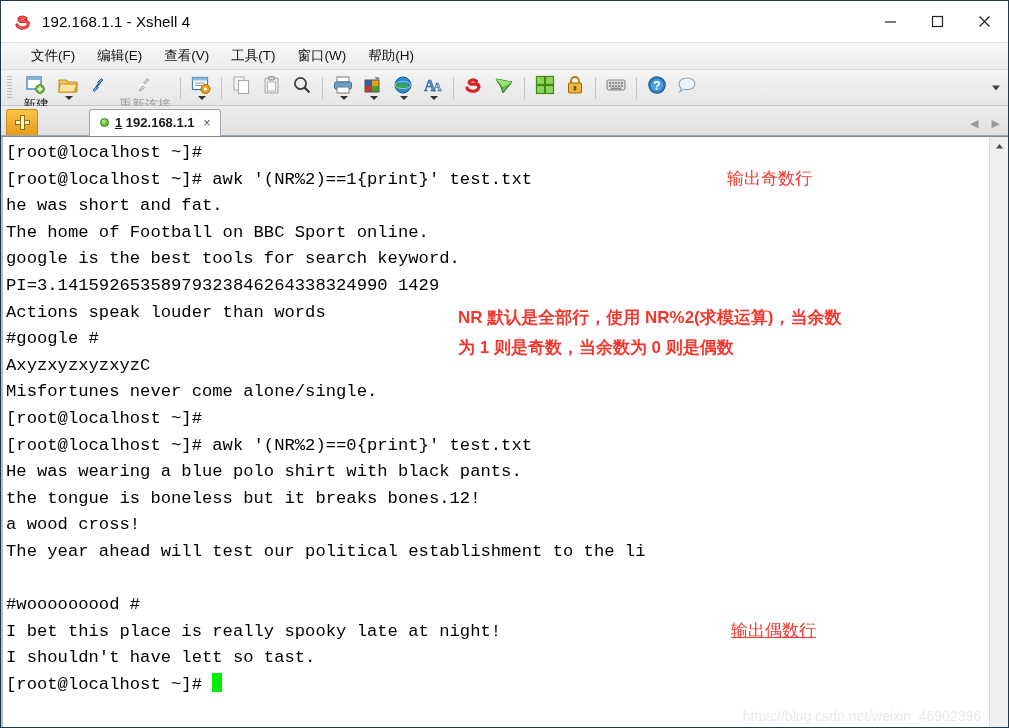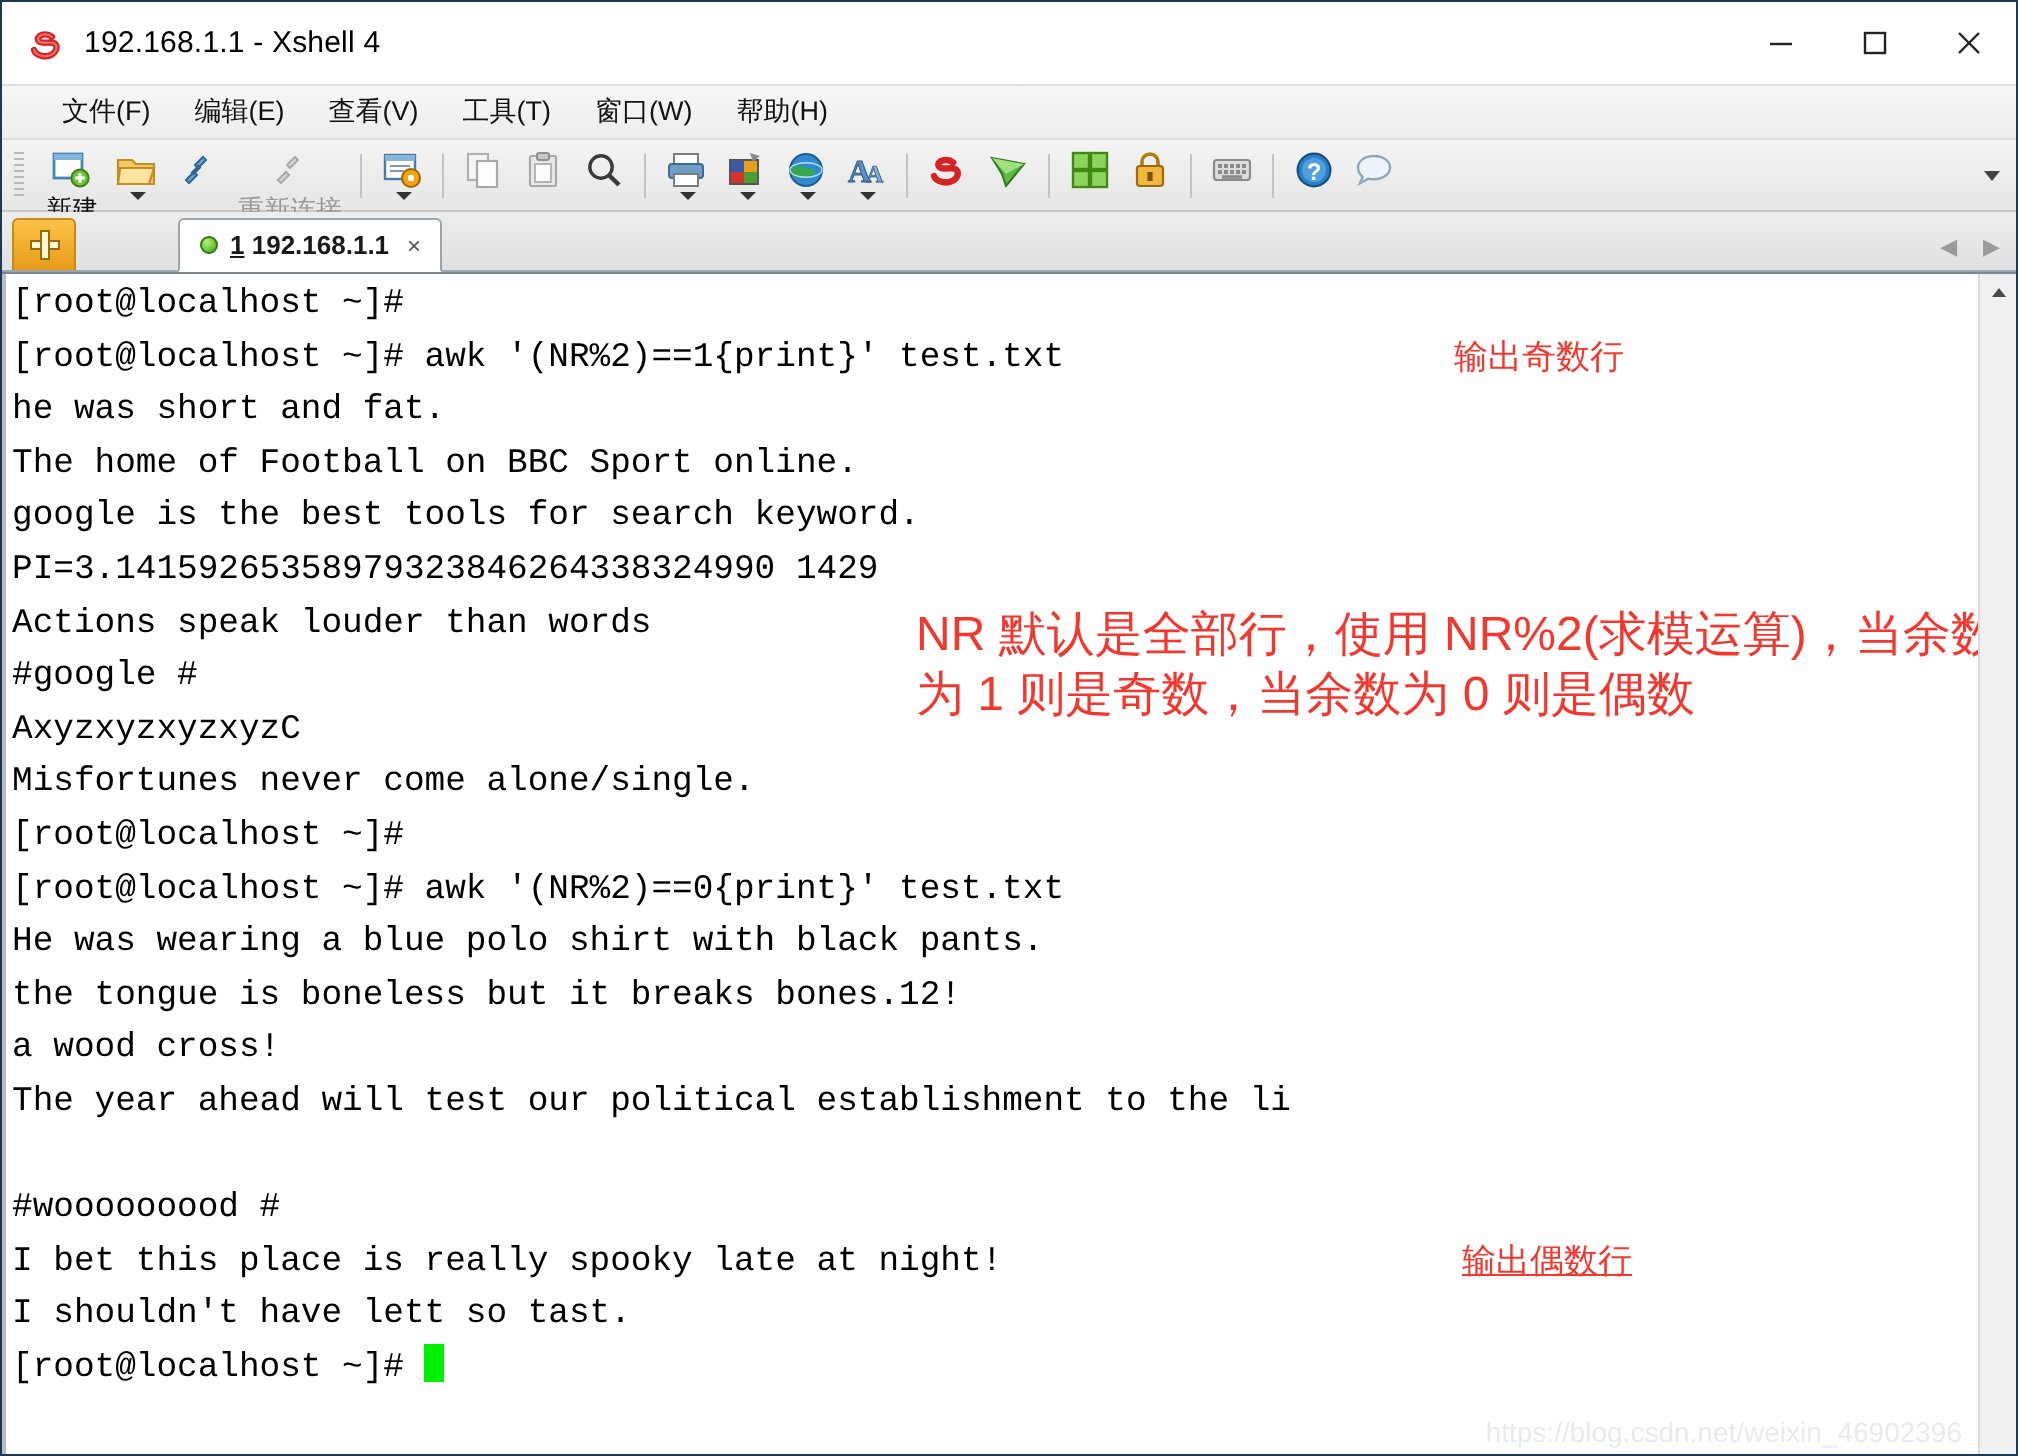--- a/index.html
+++ b/index.html
@@ -231,21 +231,21 @@
 
   
   .annot {
     position: absolute;
     color: #f4372e;
     font-family: "Liberation Sans", sans-serif;
     font-size: 17px;
     white-space: pre;
     line-height: 26px;
   }
-  .annot.big { font-size: 24px; line-height: 29px; }
+  .annot.big { font-size: 17px; line-height: 29px; font-weight: bold; }
 
   .watermark {
     position: absolute;
     right: 8px; bottom: 3px;
     color: #eaeaea;
     font-size: 14px;
     font-family: "Liberation Sans", sans-serif;
     white-space: nowrap;
   }
 

